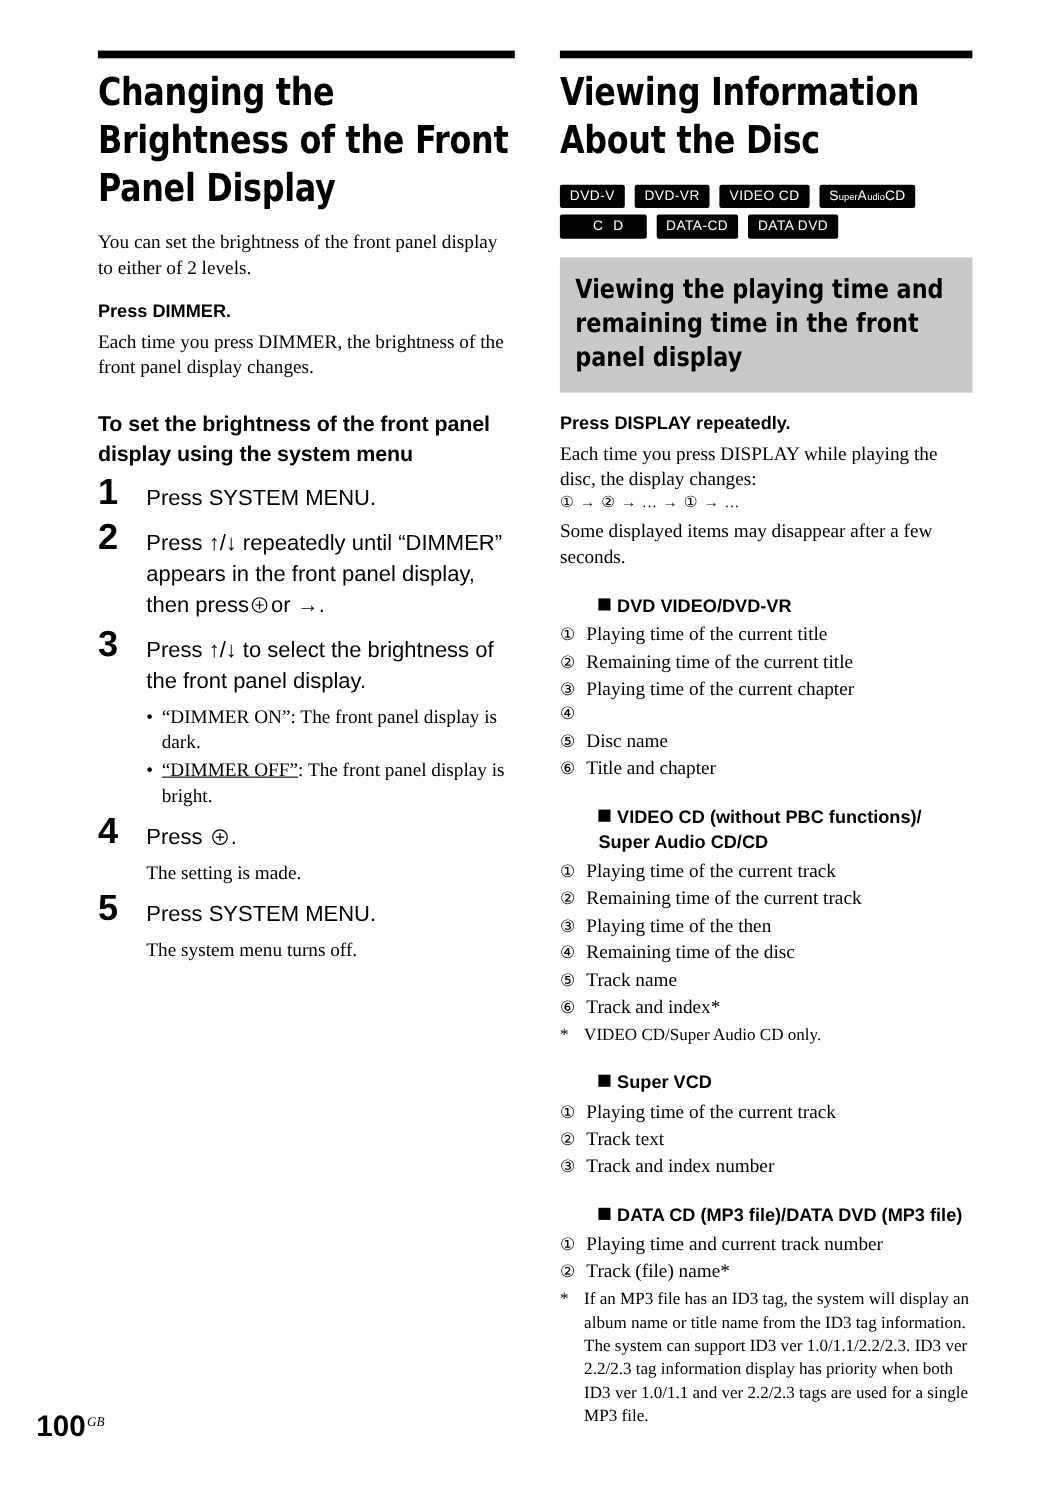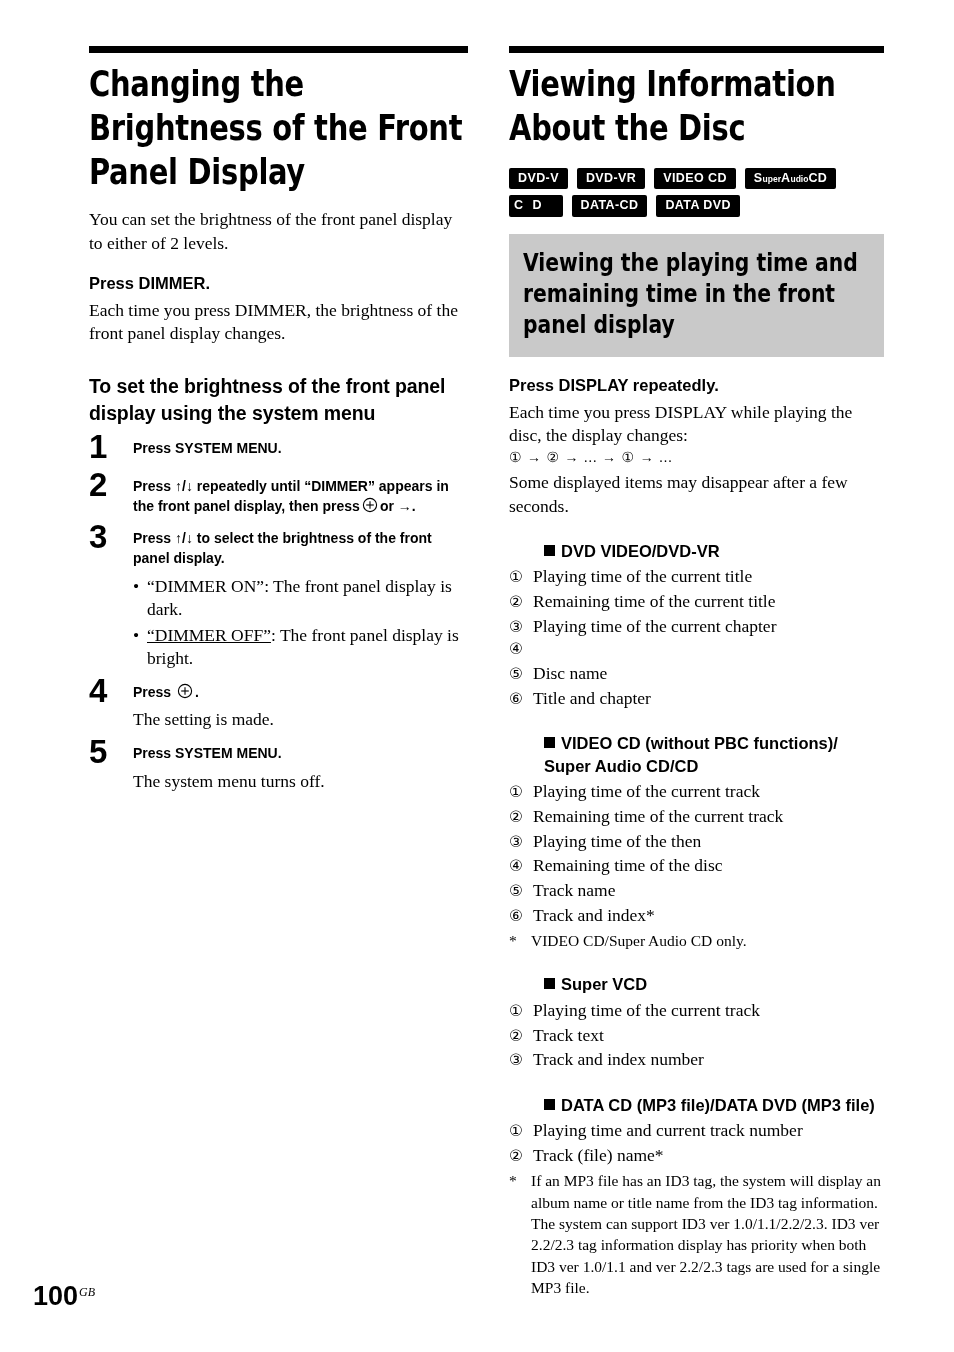--- a/index.html
+++ b/index.html
@@ -84,22 +84,22 @@
     position: absolute;
     left: 0;
     top: -9px;
     font-family: "Liberation Sans", sans-serif;
     font-weight: bold;
     font-size: 33px;
     line-height: 1;
   }
   .step-text {
     font-family: "Liberation Sans", sans-serif;
-    font-weight: bold;
-    font-size: 14px;
+    font-weight: normal;
+    font-size: 20px;
     line-height: 1.42;
   }
   .step .body {
     margin-top: 6px;
   }
   ul.bullets {
     list-style: none;
     margin: 6px 0 0 0;
     padding: 0;
   }
@@ -132,30 +132,30 @@
     margin-top: 17px;
     display: flex;
     flex-wrap: wrap;
     gap: 6px 9px;
     width: 380px;
   }
   .badge {
     background: #000000;
     color: #ffffff;
     font-family: "Liberation Sans", sans-serif;
-    font-weight: bold;
+    font-weight: normal;
     font-size: 12.5px;
     letter-spacing: 0.4px;
     padding: 3px 9px 3px 9px;
     border-radius: 2px;
     line-height: 1.25;
     white-space: nowrap;
     display: inline-block;
   }
-  .badge.wide { padding-left: 5px; padding-right: 18px; letter-spacing: 3px; }
+  .badge.wide { padding-left: 30px; padding-right: 18px; letter-spacing: 3px; }
   .badge .sm { font-size: 8.5px; letter-spacing: 0; }
   
   .gray-head {
     background: #c9c9c9;
     margin-top: 17px;
     padding: 14px 16px 16px 14px;
     box-sizing: border-box;
     width: 375px;
   }
   .gray-head h2 {

